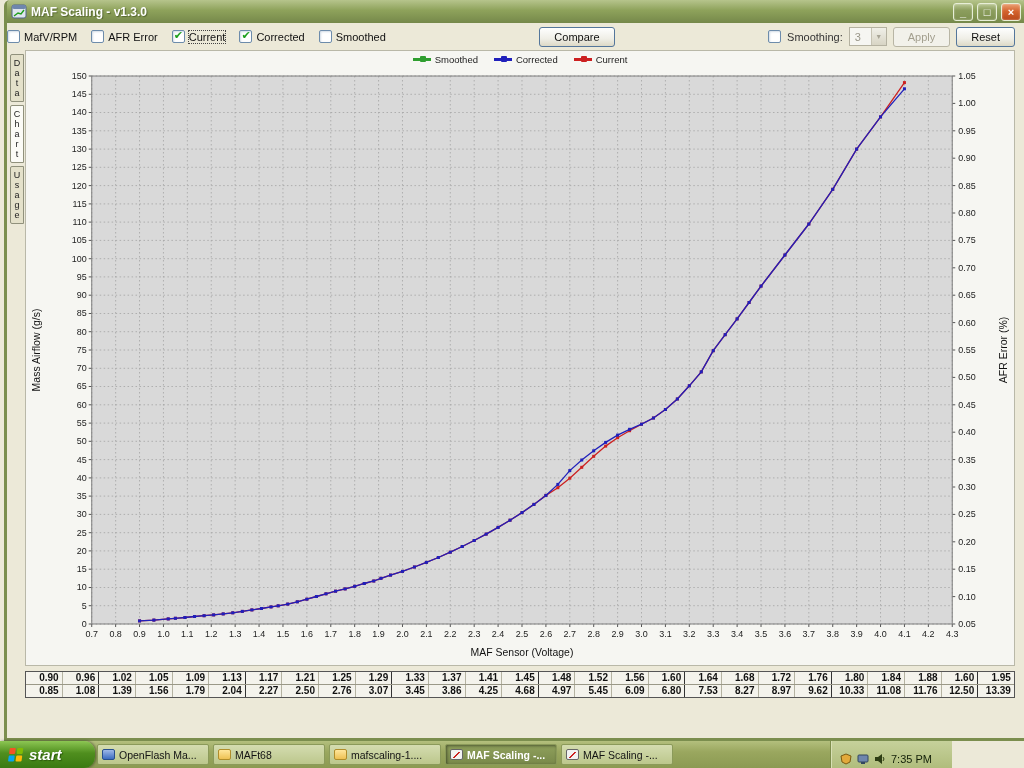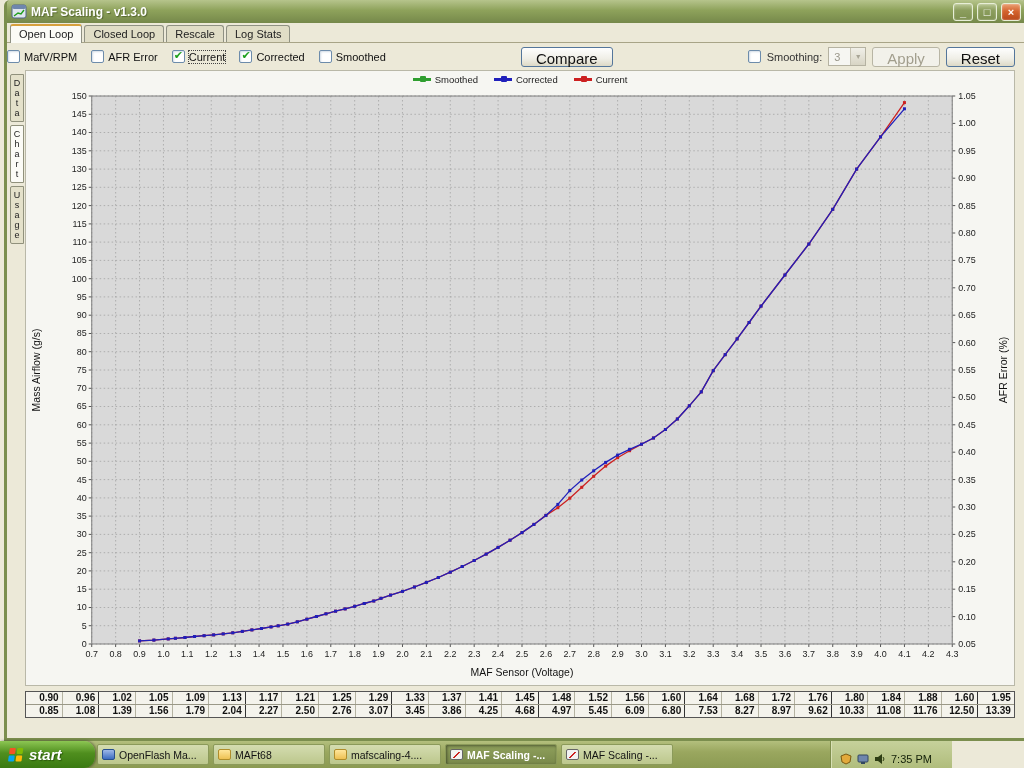--- a/index.html
+++ b/index.html
@@ -28,21 +28,21 @@
   .tab.selected { background:#fbfbf6; position:relative; top:1px; padding-bottom:3px; border-top:2px solid #d6a03c; }
 
   
   .toolbar { height:27px; flex:0 0 27px; display:flex; align-items:center; padding:0 10px 0 0; gap:8px; }
   .cb-group { display:flex; align-items:center; gap:14px; }
   .cb { display:flex; align-items:center; gap:4px; font-size:11px; color:#111; cursor:default; }
   .cb .box { width:13px; height:13px; background:#fff; border:1px solid #6d8cab; border-radius:2px;
              position:relative; box-shadow:inset 1px 1px 2px #d3dce6; }
   .cb .box.checked::after { content:"\2714"; position:absolute; left:1px; top:-2px; color:#1fa01f; font-size:11px; }
   .cblabel.focused { outline:1px dotted #444; }
-  .btn { font-size:15px; padding:2px 14px; height:20px; border:1px solid #54769b; border-radius:3px;
+  .btn { font-size:11px; padding:2px 14px; height:20px; border:1px solid #54769b; border-radius:3px;
          background:linear-gradient(#fefefe,#efeee6 60%,#ddd9c6); color:#111; cursor:default;text-align:center; }
   .btn.disabled { color:#a29e8d; border-color:#b8b5a4; background:#f2f1ea; }
   .spacer { flex:1; }
   .right-group { display:flex; align-items:center; gap:6px; }
   .combo { width:38px; height:19px; border:1px solid #b5b2a1; background:#f6f6f2; color:#9a978a;
            display:flex; align-items:center; padding-left:5px; font-size:11px; }
   .combo .arrow { margin-left:auto; width:15px; height:100%; background:linear-gradient(#f0efe8,#d8d5c4);
                   border-left:1px solid #c6c3b3; display:flex; align-items:center; justify-content:center;
                   color:#a8a596; font-size:7px; }
 
@@ -106,26 +106,20 @@
       <rect x="1" y="1" width="14" height="13" rx="2" fill="#dfe6ee" stroke="#51658a"></rect>
       <rect x="1" y="1" width="14" height="4" rx="2" fill="#6e86ad"></rect>
       <polyline points="3,12 7,9 10,10 13,6" fill="none" stroke="#1e9e1e" stroke-width="1.4"></polyline>
     </svg>
     <span class="title">MAF Scaling - v1.3.0</span>
     <span class="tb-btn">_</span>
     <span class="tb-btn">□</span>
     <span class="tb-btn close">×</span>
   </div>
 
-  <div class="tabstrip">
-      <div class="tab selected">Open Loop</div>
-      <div class="tab">Closed Loop</div>
-      <div class="tab">Rescale</div>
-      <div class="tab">Log Stats</div>
-    </div>
 
   <div class="toolbar">
     <div class="cb-group">
         <span class="cb">
           <span class="box"></span>
           <span class="cblabel">MafV/RPM</span>
         </span>
         <span class="cb">
           <span class="box"></span>
           <span class="cblabel">AFR Error</span>
@@ -676,21 +670,21 @@
       <div class="task">
         <span class="ticon app"></span>
         <span class="tlabel">OpenFlash Ma...</span>
       </div>
       <div class="task">
         <span class="ticon folder"></span>
         <span class="tlabel">MAFt68</span>
       </div>
       <div class="task">
         <span class="ticon folder"></span>
-        <span class="tlabel">mafscaling-4....</span>
+        <span class="tlabel">mafscaling-1....</span>
       </div>
       <div class="task active">
         <span class="ticon chart"></span>
         <span class="tlabel">MAF Scaling -...</span>
       </div>
       <div class="task">
         <span class="ticon chart"></span>
         <span class="tlabel">MAF Scaling -...</span>
       </div>
     </div>

